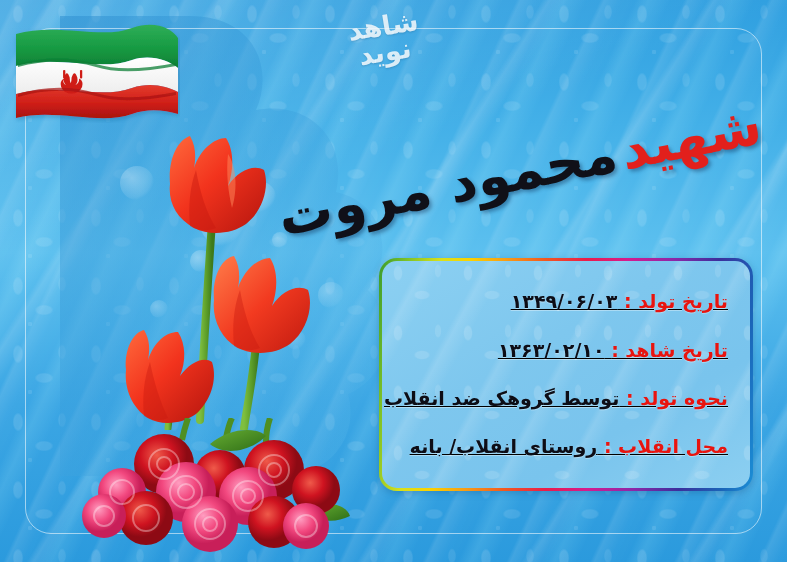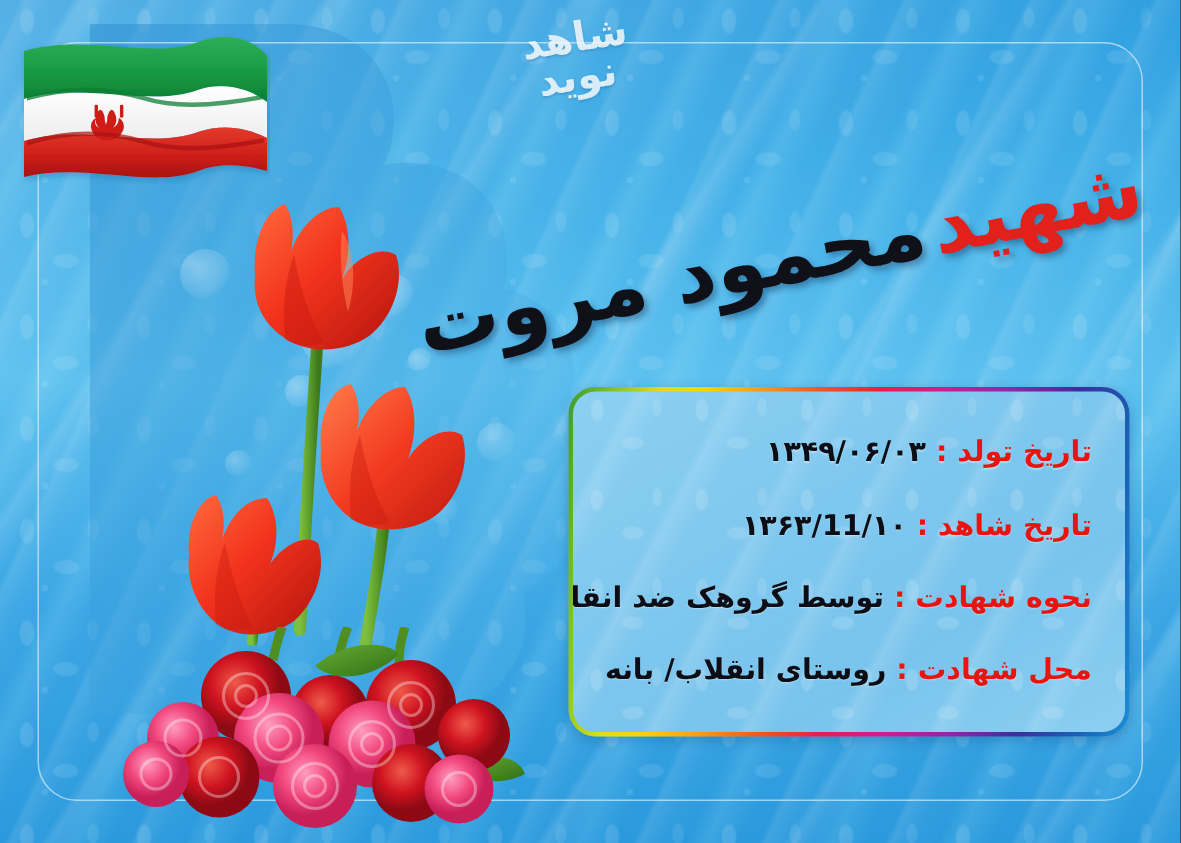--- a/index.html
+++ b/index.html
@@ -120,20 +120,21 @@
   }
   .panel-inner{
     position:relative; width:100%; height:100%;
     border-radius:15px;
     background:linear-gradient(150deg,#8cd0f2 0%, #7ec7ee 40%, #79c4ed 70%, #8ccff1 100%);
     overflow:hidden;
     display:flex; flex-direction:column;
     justify-content:center;
     padding:10px 16px 10px 14px;
     gap:11px;
+    text-decoration:underline;
   }
   .panel-pattern{
     position:absolute; inset:0; opacity:.17; pointer-events:none;
     background-image:
       radial-gradient(ellipse 8px 14px at 16px 12px, rgba(255,255,255,.9) 45%, rgba(255,255,255,0) 60%),
       radial-gradient(ellipse 14px 8px at 40px 34px, rgba(255,255,255,.8) 45%, rgba(255,255,255,0) 60%),
       radial-gradient(ellipse 6px 12px at 56px 10px, rgba(255,255,255,.7) 45%, rgba(255,255,255,0) 60%);
     background-size:70px 60px;
   }
   .panel-sheen{
@@ -360,28 +361,28 @@
       <div class="panel-pattern"></div>
       <div class="panel-sheen"></div>
 
       <div class="row">
         <span class="lbl">تاریخ تولد :</span>
         <span class="val">۱۳۴۹/۰۶/۰۳</span>
       </div>
 
       <div class="row">
         <span class="lbl">تاریخ شاهد :</span>
-        <span class="val">۱۳۶۳/11/۱۰</span>
+        <span class="val">۱۳۶۳/۰۲/۱۰</span>
       </div>
 
       <div class="row">
-        <span class="lbl">نحوه شهادت :</span>
+        <span class="lbl">نحوه تولد :</span>
         <span class="val">توسط گروهک ضد انقلاب</span>
       </div>
 
       <div class="row">
-        <span class="lbl">محل شهادت :</span>
+        <span class="lbl">محل انقلاب :</span>
         <span class="val">روستای انقلاب/ بانه</span>
       </div>
     </div>
   </div>
 
 </div>
 
 </body></html>

